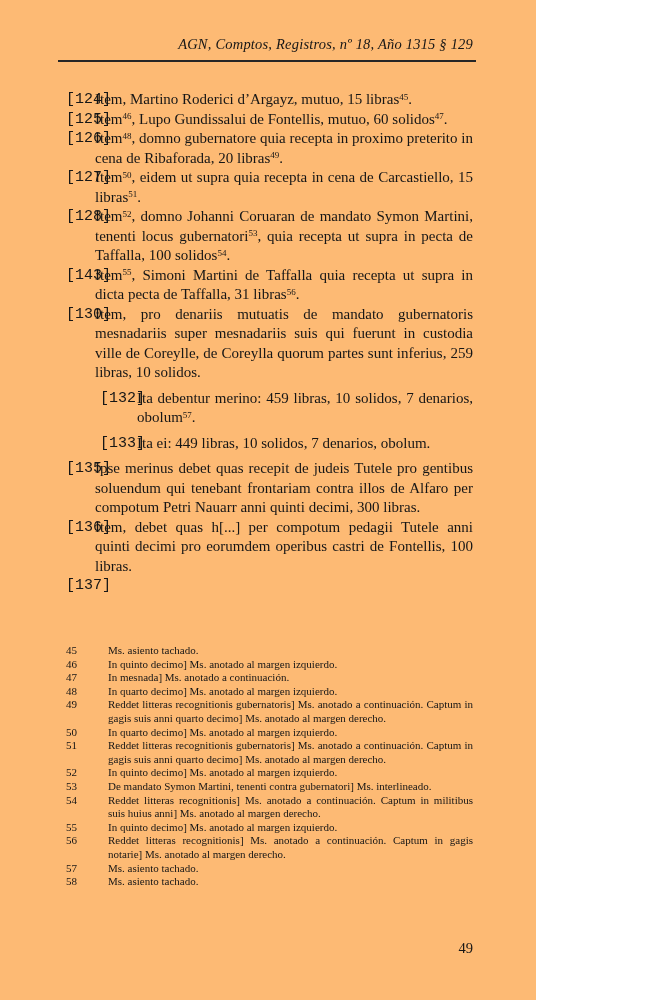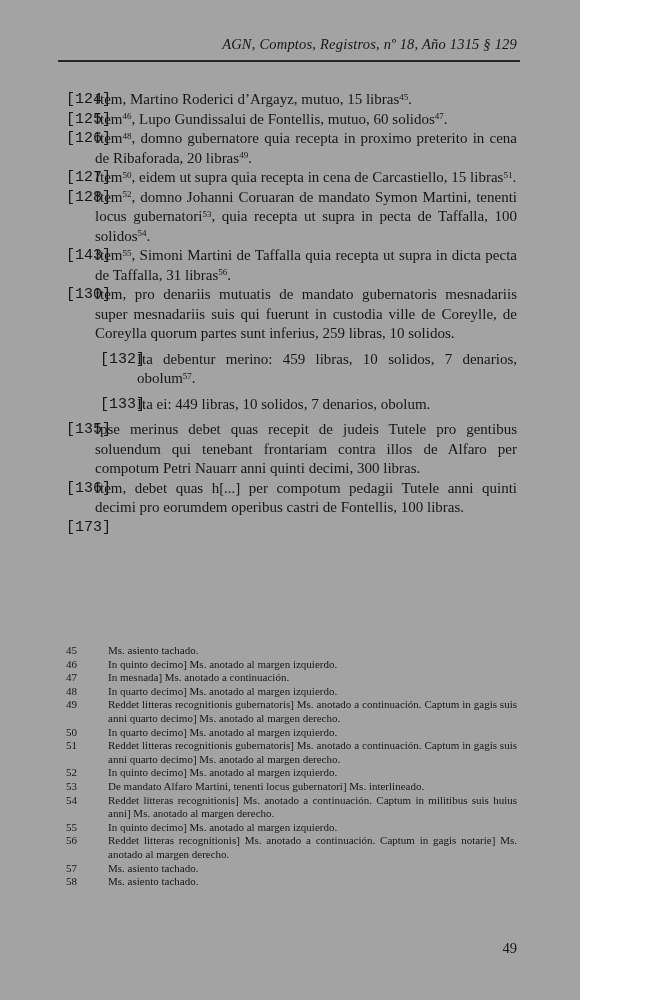--- a/index.html
+++ b/index.html
@@ -2,23 +2,23 @@
 <html><head>
 <meta charset="utf-8">
 <style>
   html, body {
     margin: 0;
     padding: 0;
     background: #ffffff;
   }
   .page {
     position: relative;
-    width: 580px;
+    width: 536px;
     height: 1000px;
-    background: #a3a3a3;
+    background: #fdba74;
     color: #161616;
     font-family: "Liberation Serif", "DejaVu Serif", serif;
     overflow: hidden;
   }
   .running-head {
     position: absolute;
     top: 36px;
     left: 66px;
     right: 63px;
     text-align: right;
@@ -126,21 +126,21 @@
     <div class="entry sub">
       <span class="num">[133]</span><span>Ita ei: 449 libras, 10 solidos, 7 denarios, obolum.</span>
     </div>
     <div class="entry">
       <span class="num">[135]</span><span>Ipse merinus debet quas recepit de judeis Tutele pro gentibus soluendum qui tenebant frontariam contra illos de Alfaro per compotum Petri Nauarr anni quinti decimi, 300 libras.</span>
     </div>
     <div class="entry">
       <span class="num">[136]</span><span>Item, debet quas h[...] per compotum pedagii Tutele anni quinti decimi pro eorumdem operibus castri de Fontellis, 100 libras.</span>
     </div>
     <div class="entry">
-      <span class="num">[173]</span>
+      <span class="num">[137]</span>
     </div>
   </div>
 
   <div class="footnotes">
     <div class="footnote">
       <span class="fn-num">45</span><span>Ms. asiento tachado.</span>
     </div>
     <div class="footnote">
       <span class="fn-num">46</span><span>In quinto decimo] Ms. anotado al margen izquierdo.</span>
     </div>
@@ -156,21 +156,21 @@
     <div class="footnote">
       <span class="fn-num">50</span><span>In quarto decimo] Ms. anotado al margen izquierdo.</span>
     </div>
     <div class="footnote">
       <span class="fn-num">51</span><span>Reddet litteras recognitionis gubernatoris] Ms. anotado a continuación. Captum in gagis suis anni quarto decimo] Ms. anotado al margen derecho.</span>
     </div>
     <div class="footnote">
       <span class="fn-num">52</span><span>In quinto decimo] Ms. anotado al margen izquierdo.</span>
     </div>
     <div class="footnote">
-      <span class="fn-num">53</span><span>De mandato Alfaro Martini, tenenti locus gubernatori] Ms. interlineado.</span>
+      <span class="fn-num">53</span><span>De mandato Symon Martini, tenenti contra gubernatori] Ms. interlineado.</span>
     </div>
     <div class="footnote">
       <span class="fn-num">54</span><span>Reddet litteras recognitionis] Ms. anotado a continuación. Captum in militibus suis huius anni] Ms. anotado al margen derecho.</span>
     </div>
     <div class="footnote">
       <span class="fn-num">55</span><span>In quinto decimo] Ms. anotado al margen izquierdo.</span>
     </div>
     <div class="footnote">
       <span class="fn-num">56</span><span>Reddet litteras recognitionis] Ms. anotado a continuación. Captum in gagis notarie] Ms. anotado al margen derecho.</span>
     </div>

